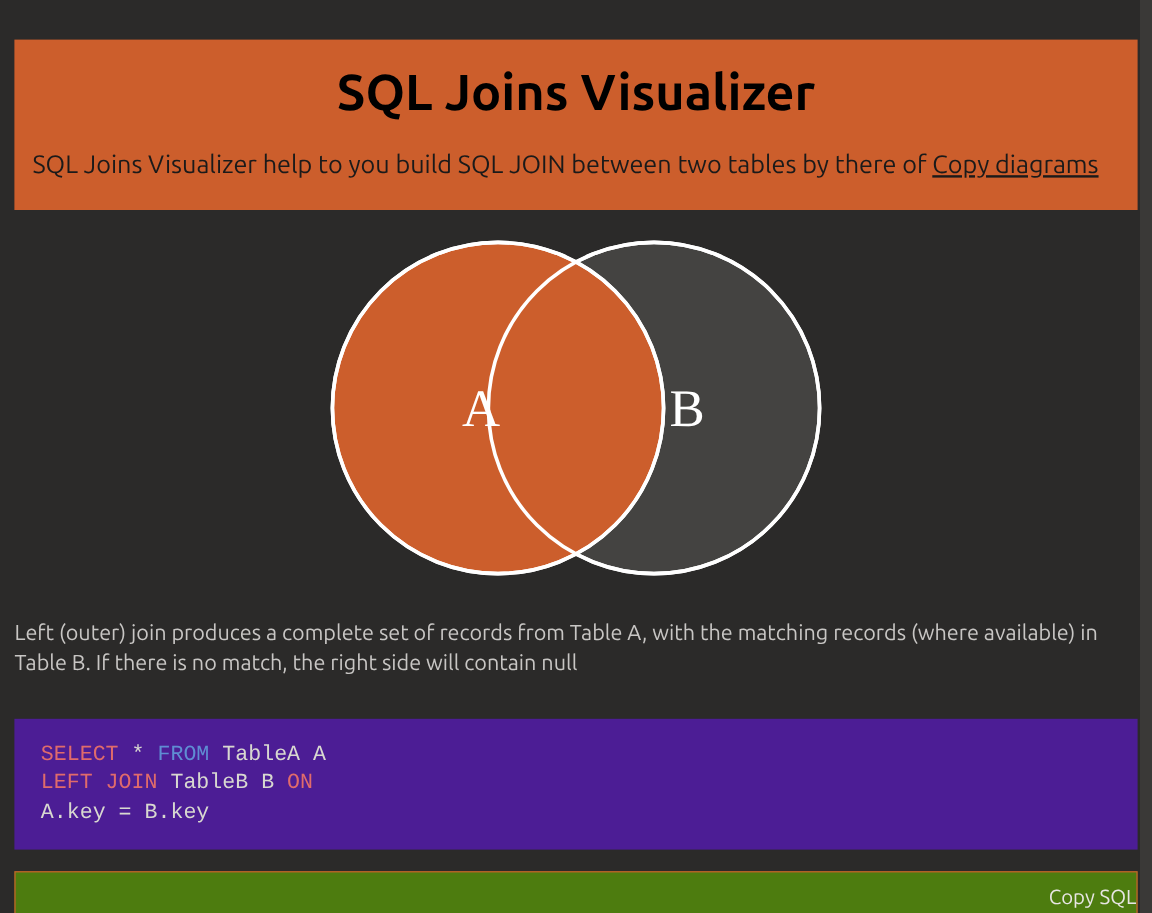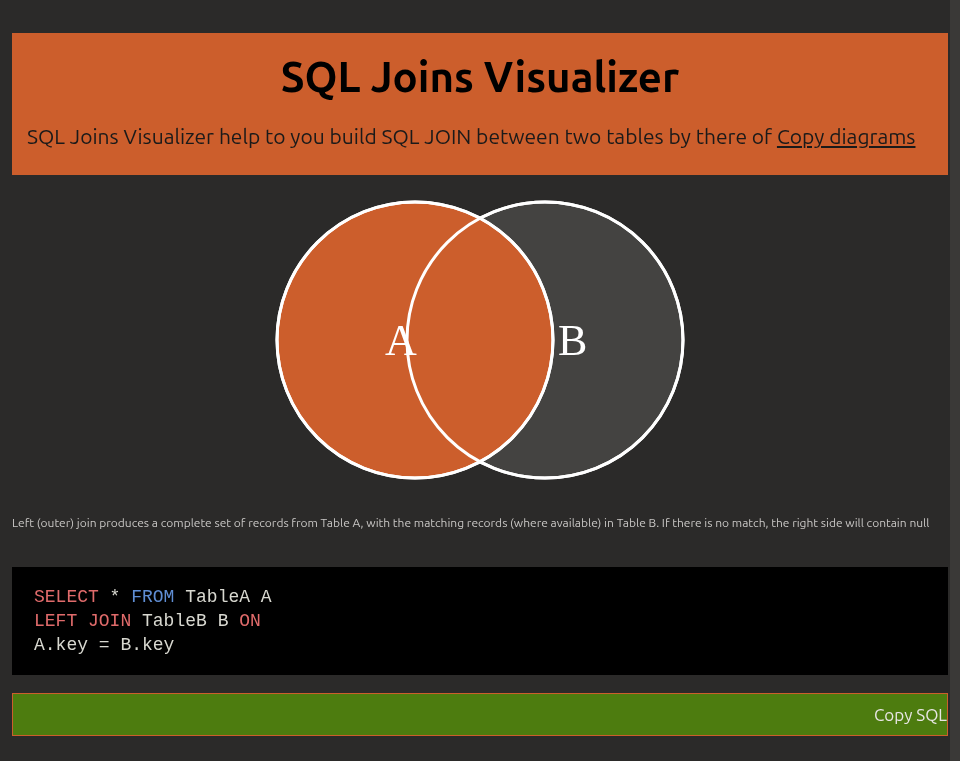--- a/index.html
+++ b/index.html
@@ -43,27 +43,27 @@
     .venn-container {
       display: flex;
       justify-content: center;
       padding: 20px 0 30px 0;
     }
     .venn-svg {
       width: 480px;
       height: 290px;
     }
     .description {
-      font-size: 12px;
+      font-size: 18px;
       line-height: 1.35;
       color: #c8c6c4;
       margin-bottom: 35px;
     }
     .code-block {
-      background-color: #000000;
+      background-color: #4c1d95;
       padding: 18px 22px;
       font-family: 'Consolas', 'Monaco', 'Courier New', monospace;
       font-size: 18px;
       line-height: 1.35;
       margin-bottom: 18px;
     }
     .kw-red {
       color: #e06b6b;
     }
     .kw-blue {

